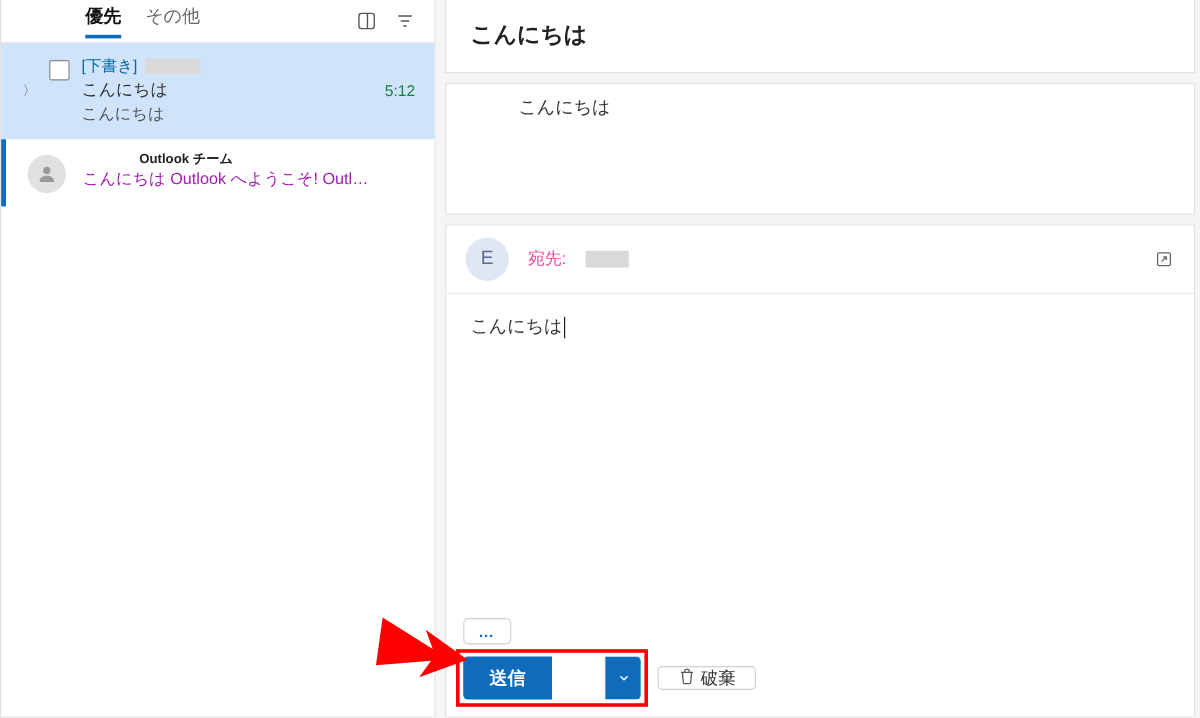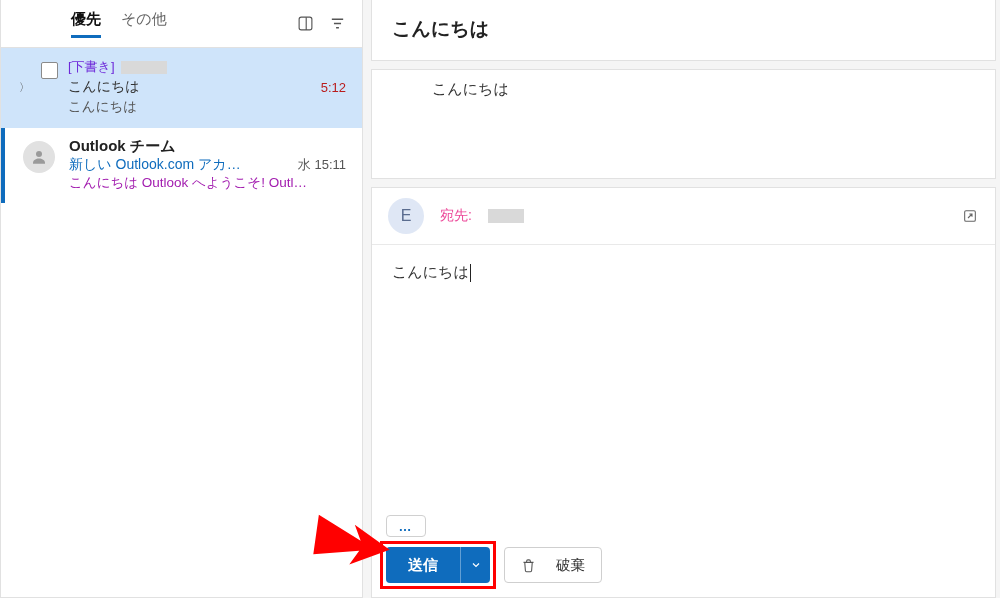--- a/index.html
+++ b/index.html
@@ -1,45 +1,45 @@
 <!DOCTYPE html>
 <html><head>
 <meta charset="utf-8">
 <style>
   * { box-sizing: border-box; margin: 0; padding: 0; }
   html, body { width: 1000px; height: 598px; font-family: "Segoe UI", "Yu Gothic UI", sans-serif; background: #f5f5f5; overflow: hidden; }
   .app { display: flex; width: 100%; height: 100%; gap: 8px; padding: 0; }
 
   
   .left-pane { width: 363px; background: #fff; border: 1px solid #e1e1e1; border-top: none; display: flex; flex-direction: column; }
-  .tabs-row { display: flex; align-items: center; height: 48px; padding: 0 16px 0 70px; border-bottom: 1px solid #e1e1e1; }
+  .tabs-row { display: flex; align-items: center; height: 36px; padding: 0 16px 0 70px; border-bottom: 1px solid #e1e1e1; }
   .tabs { display: flex; gap: 20px; }
   .tab { font-size: 15px; color: #666; padding-bottom: 6px; cursor: pointer; }
   .tab.active { color: #111; font-weight: 700; border-bottom: 3px solid #0f6cbd; }
   .tab-actions { margin-left: auto; display: flex; gap: 14px; color: #555; }
   .icon-btn { width: 18px; height: 18px; display: flex; align-items: center; justify-content: center; cursor: pointer; }
 
   .mail-item { padding: 10px 16px 12px 18px; display: flex; gap: 10px; position: relative; }
   .mail-item.selected { background: #cfe4fa; }
   .mail-item .chevron { width: 12px; display:flex; align-items:center; color:#555; font-size:11px; }
   .mail-item .check { width: 17px; height: 17px; border: 1.5px solid #8a8a8a; border-radius: 2px; margin-top: 4px; background:#fff;}
   .mail-body { flex: 1; min-width:0; }
   .draft-line { display:flex; align-items:center; gap:6px;}
-  .draft-tag { color: #6d28d9; font-size: 13px; }
+  .draft-tag { color: #0369a1; font-size: 13px; }
   .redacted { display:inline-block; width:46px; height:13px; background:#d9d9d9; }
   .subject { font-size: 14px; color: #333; margin-top:2px; }
   .preview { font-size: 13.5px; color: #555; margin-top:2px; white-space:nowrap; overflow:hidden; text-overflow:ellipsis; }
-  .time { color: #b91c1c; font-size: 13px; margin-left:auto; align-self:center; }
+  .time { color: #15803d; font-size: 13px; margin-left:auto; align-self:center; }
 
   .section-header { font-size: 13.5px; font-weight: 600; color: #333; padding: 12px 16px 10px 74px; border-bottom:1px solid #ececec; border-top:1px solid #ececec; }
 
   .mail-item2 { padding: 9px 16px 11px 18px; display:flex; gap: 14px; border-left: 4px solid #0f6cbd; }
   .avatar-g { width: 32px; height: 32px; border-radius: 50%; background: #e1e1e1; margin-top:4px; display:flex; align-items:center; justify-content:center; }
   .mail-body2 { flex:1; min-width:0;}
-  .sender { font-size: 15px; font-weight: 700; color: #222; }
+  .sender { font-size: 11px; font-weight: 700; color: #222; margin-left: 47px; }
   .row2 { display:flex; align-items:baseline; gap:8px;}
   .subject2 { font-size: 14px; color: #0f6cbd; white-space:nowrap; overflow:hidden; text-overflow:ellipsis; flex:1; }
   .time2 { font-size: 13px; color: #555; white-space:nowrap;}
   .preview2 { font-size: 13.5px; color: #a21caf; white-space:nowrap; overflow:hidden; text-overflow:ellipsis;}
 
   
   .right-pane { flex: 1; display:flex; flex-direction:column; gap:8px; padding-right:4px; }
   .header-card { background:#fff; border:1px solid #e1e1e1; border-top:none; padding: 16px 20px 18px; }
   .header-title { font-size: 19px; font-weight: 700; color: #222; }
 
@@ -50,25 +50,25 @@
   .avatar-e { width: 36px; height: 36px; border-radius:50%; background:#dfe7f5; color:#5a6c8f; display:flex; align-items:center; justify-content:center; font-size:16px; font-weight:500;}
   .to-label { font-size:14px; color:#ec4899;}
   .redacted2 { display:inline-block; width:36px; height:14px; background:#d9d9d9;}
   .popout { margin-left:auto; color:#555; }
   .compose-body { padding: 18px 20px; font-size:15px; color:#333; flex:1; position:relative;}
   .cursor-bar { display:inline-block; width:1px; height:18px; background:#222; vertical-align:middle; margin-left:1px;}
 
   .compose-footer { padding: 10px 14px 14px; }
   .more-pill { width:40px; height:22px; border:1px solid #d0d0d0; border-radius:4px; display:flex; align-items:center; justify-content:center; color:#0f6cbd; font-weight:700; letter-spacing:2px; font-size:13px; margin-bottom:10px; cursor:pointer;}
   .actions { display:flex; align-items:center; gap:14px; }
-  .send-group { display:flex; }
+  .send-group { display:flex;gap:44px; }
   .send-btn { background:#0f6cbd; color:#fff; font-size:15px; font-weight:600; border:none; padding: 0 22px; height:36px; border-radius:4px 0 0 4px; cursor:pointer;}
   .send-drop { background:#0f6cbd; color:#fff; border:none; border-left:1px solid rgba(255,255,255,0.35); width:30px; height:36px; border-radius:0 4px 4px 0; cursor:pointer; display:flex; align-items:center; justify-content:center;}
   .highlight-box { position:absolute; border:3px solid #ff0000; pointer-events:none; }
-  .discard-btn { background:#fff; border:1px solid #cfcfcf; height:36px; padding:0 16px; border-radius:4px; display:flex; align-items:center; gap:20px; font-size:14.5px; color:#333; cursor:pointer;}
+  .discard-btn { background:#fff; border:1px solid #cfcfcf; height:20px; padding:0 16px; border-radius:4px; display:flex; gap:4px; font-size:14.5px; color:#333; cursor:pointer;}
 
   
   .arrow-annot { position:absolute; pointer-events:none; }
 
   svg { display:block; }
 </style>
 </head>
 <body>
 
 <div class="app">
@@ -111,24 +111,20 @@
 
     <div class="mail-item2">
       <div class="avatar-g">
         <svg width="18" height="18" viewBox="0 0 24 24" fill="#9a9a9a">
             <circle cx="12" cy="8" r="4"></circle>
             <path d="M4 20c0-4 4-6 8-6s8 2 8 6v1H4z"></path>
           </svg>
       </div>
       <div class="mail-body2">
         <div class="sender">Outlook チーム</div>
-        <div class="row2">
-          <div class="subject2">新しい Outlook.com アカ…</div>
-          <div class="time2">水 15:11</div>
-        </div>
         <div class="preview2">こんにちは Outlook へようこそ! Outl…</div>
       </div>
     </div>
   </div>
 
   <div class="right-pane">
     <div class="header-card">
       <div class="header-title">こんにちは</div>
     </div>
 

